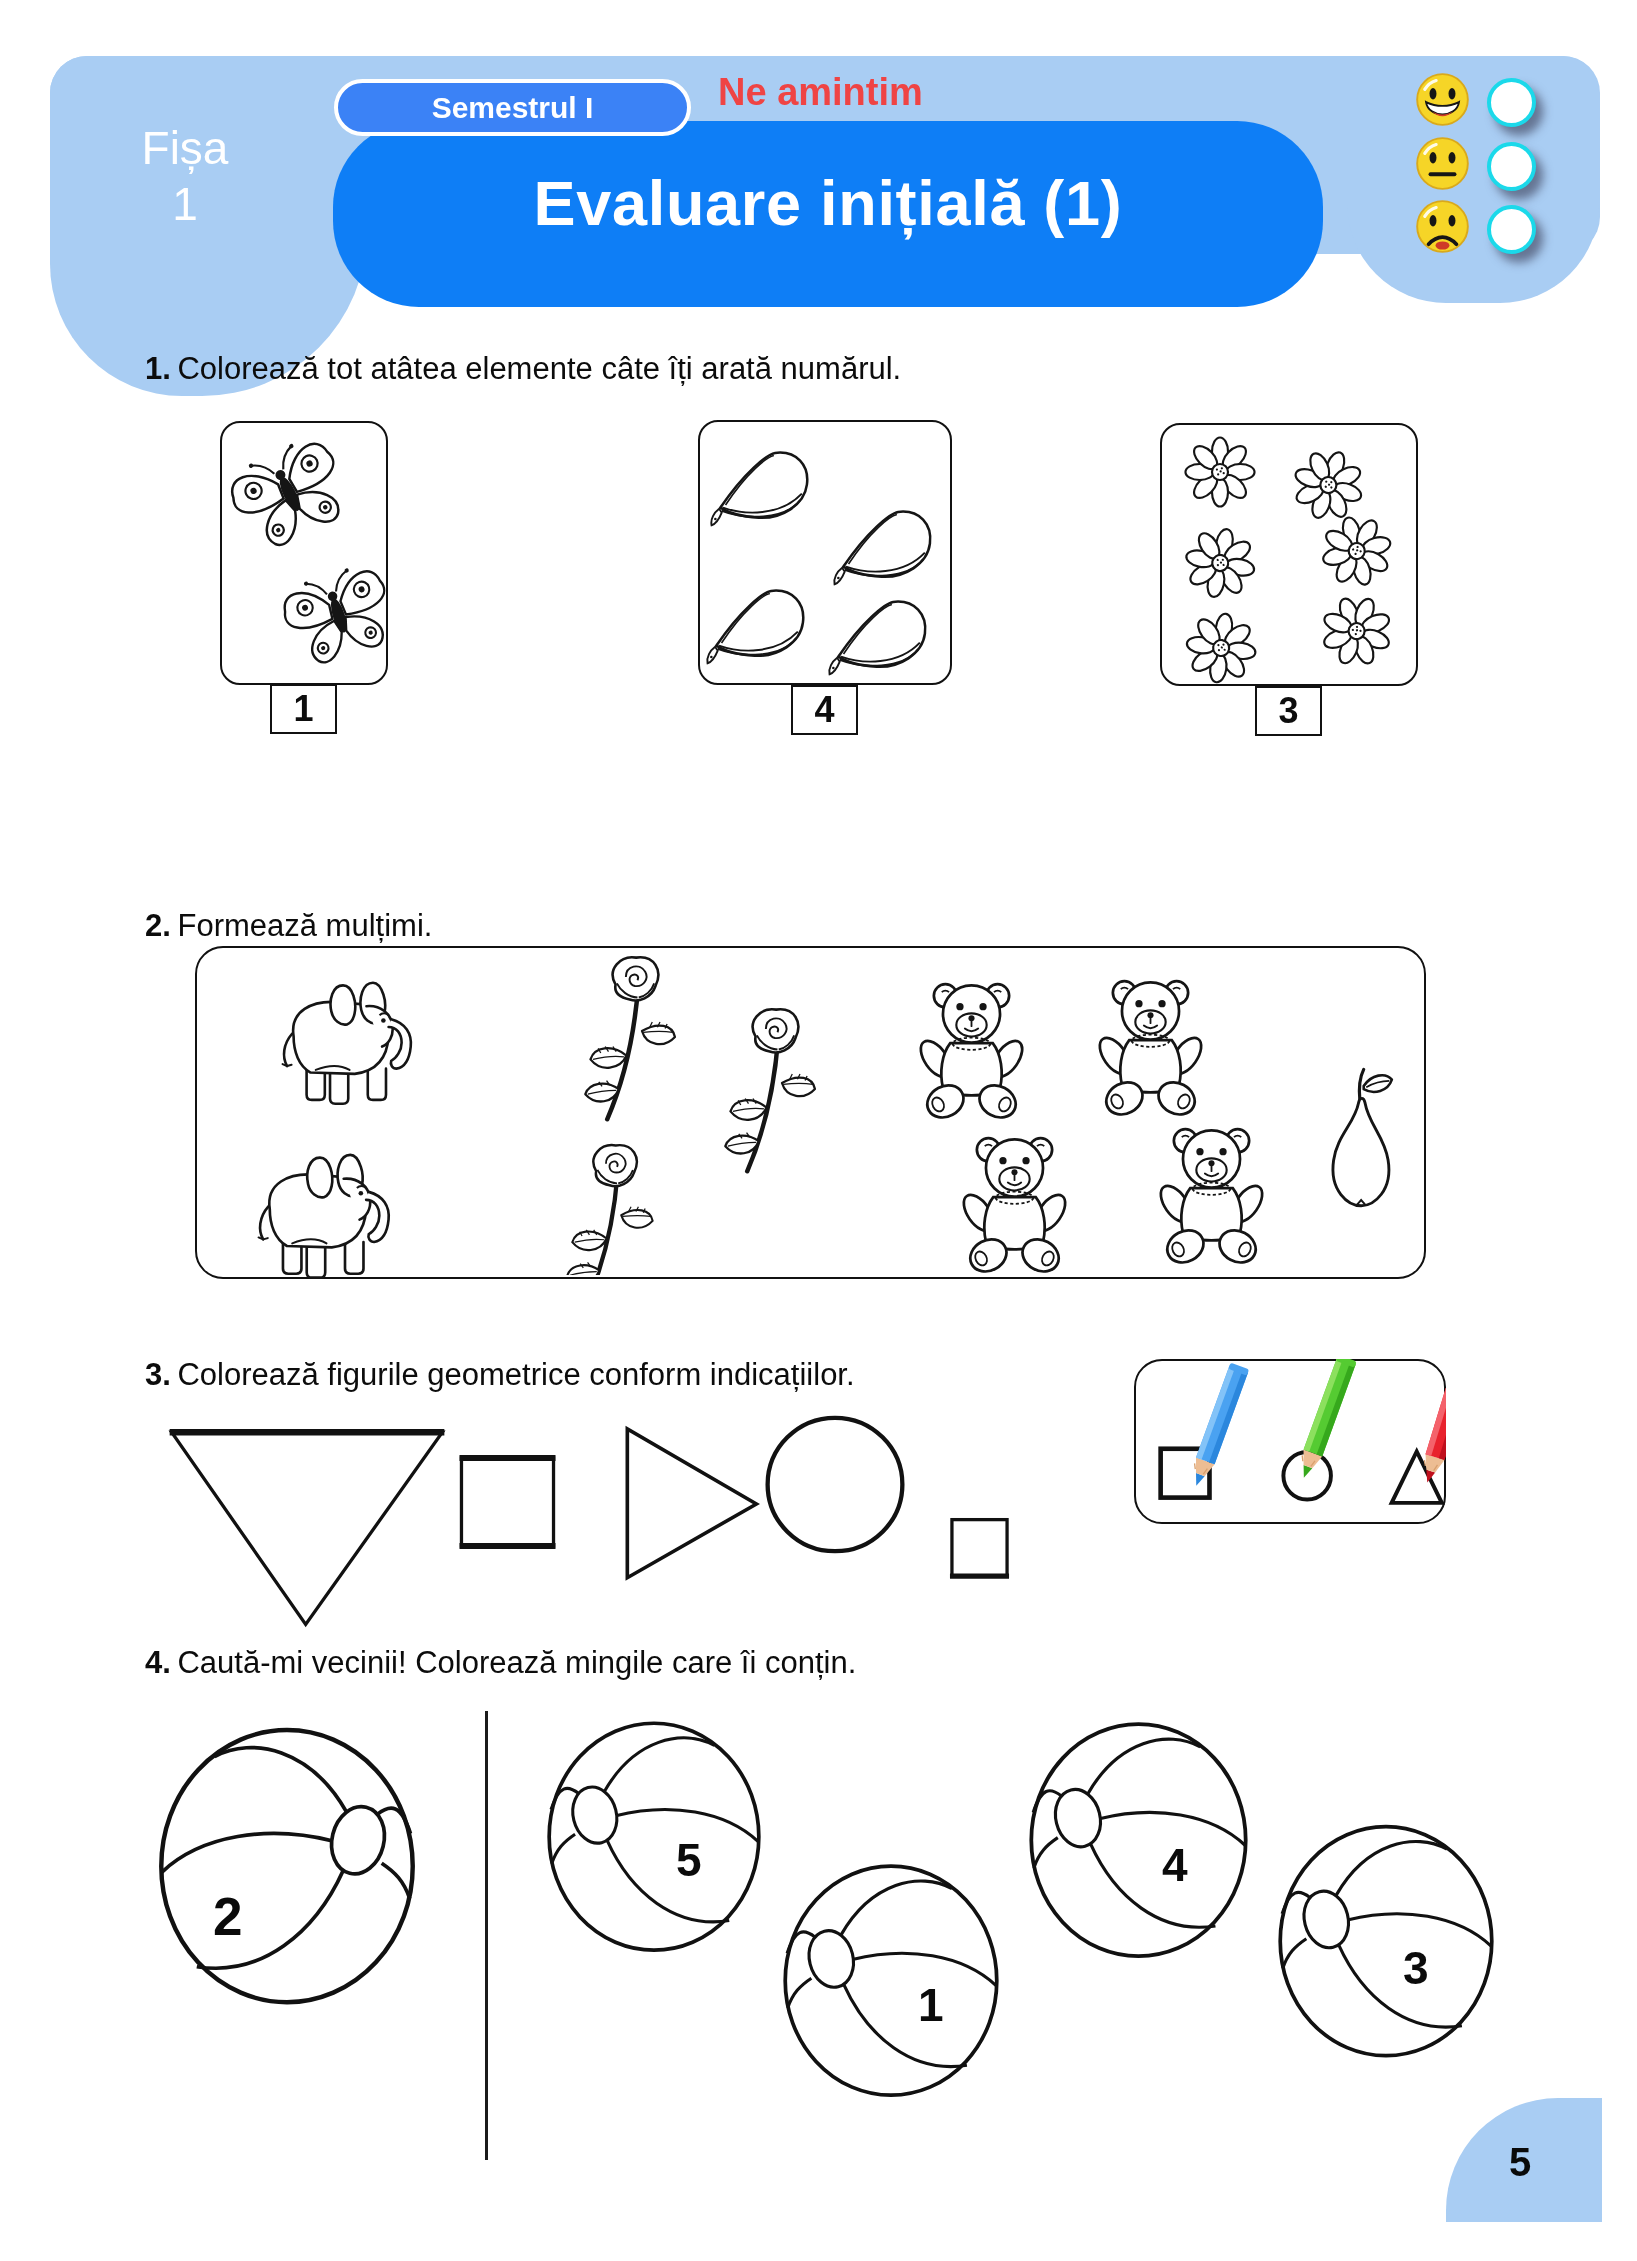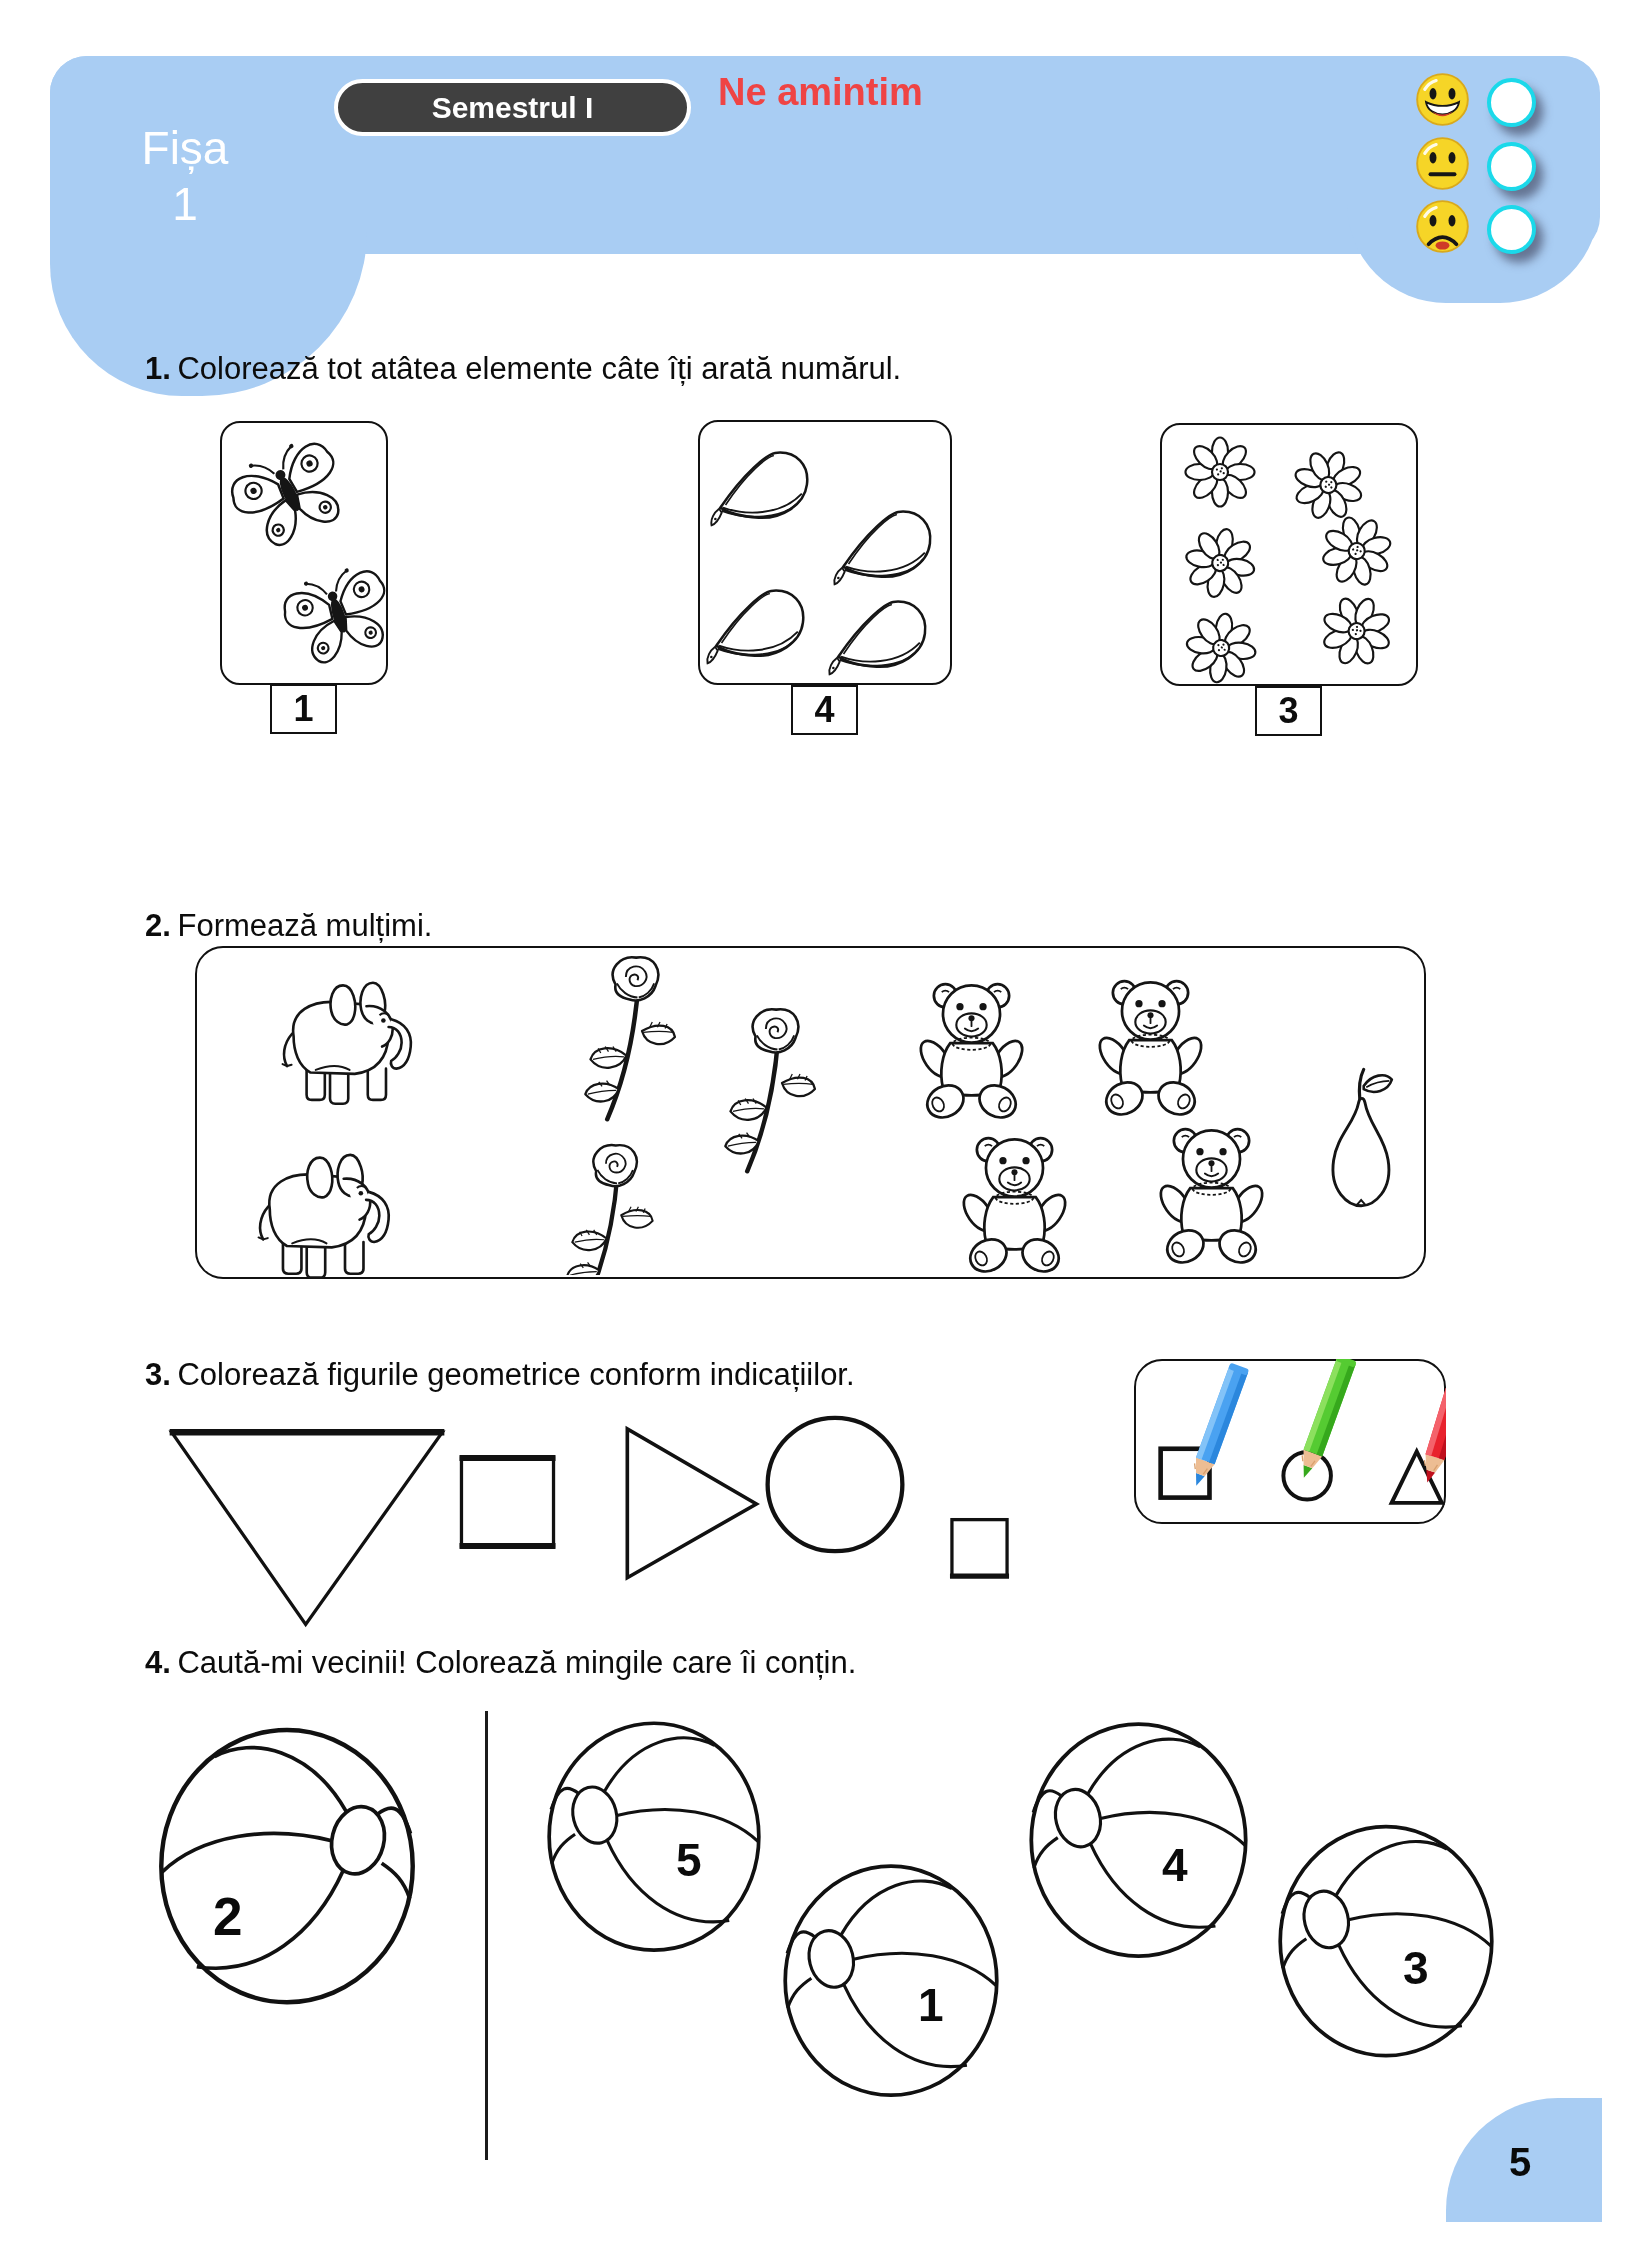--- a/index.html
+++ b/index.html
@@ -7,21 +7,21 @@
         font-family:"Liberation Sans", sans-serif;color:#0d0d0d;}
   .abs{position:absolute;}
   
   .band{background:#a9cdf3;}
   .band-main{left:50px;top:56px;width:1550px;height:198px;border-radius:37px;}
   .band-right{left:1347px;top:56px;width:252px;height:247px;border-radius:0 37px 99px 99px;}
   .band-fisa{left:50px;top:56px;width:317px;height:340px;border-radius:37px 0 165px 132px;}
   .title-bar{left:333px;top:121px;width:990px;height:186px;background:#0e7ef6;border-radius:86px;
              display:flex;align-items:center;justify-content:center;padding-bottom:22.4px;box-sizing:border-box;}
   .title-bar span{color:#fff;font-weight:bold;font-size:63px;letter-spacing:0.7px;}
-  .pill{left:334px;top:79px;width:357px;height:57px;background:#404040;border:4px solid #fff;
+  .pill{left:334px;top:79px;width:357px;height:57px;background:#3b82f6;border:4px solid #fff;
         border-radius:33px;display:flex;align-items:center;justify-content:center;box-sizing:border-box;}
   .pill span{color:#fff;font-weight:bold;font-size:30px;}
   .ne-amintim{left:718px;top:71px;font-size:38px;font-weight:bold;color:#ef4444;}
   .fisa-block{left:99px;top:124px;width:172px;text-align:center;color:#fff;font-weight:normal;line-height:1.05;}
   .fisa-block .l1{font-size:46px;display:block;}
   .fisa-block .l2{font-size:46px;display:block;margin-top:8px;}
   .smiley{width:57px;height:57px;}
   .sm-circle{width:41px;height:41px;background:#fff;border:4.6px solid #1bd9ea;border-radius:50%;
              box-shadow:7.3px 8.6px 10px rgba(45,45,70,.55);box-sizing:content-box;}
   
@@ -210,20 +210,23 @@
     </symbol>
   </defs>
 </svg>
 
 <div class="page">
 
   <div class="abs band band-main"></div>
   <div class="abs band band-right"></div>
   <div class="abs band band-fisa"></div>
 
+  <div class="abs title-bar">
+    <span>Evaluare inițială (1)</span>
+  </div>
 
   <div class="abs pill">
     <span>Semestrul I</span>
   </div>
 
   <div class="abs ne-amintim">Ne amintim</div>
 
   <div class="abs fisa-block">
     <span class="l1">Fișa</span>
     <span class="l2">1</span>

